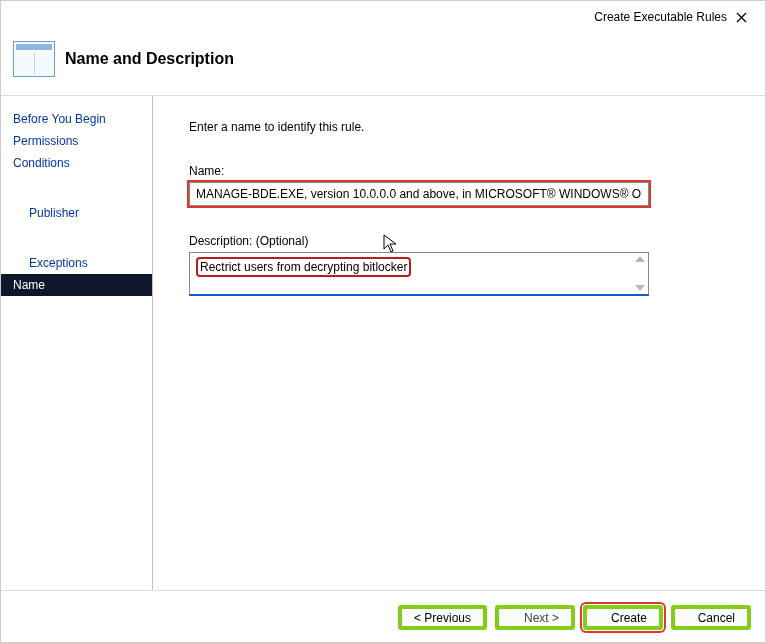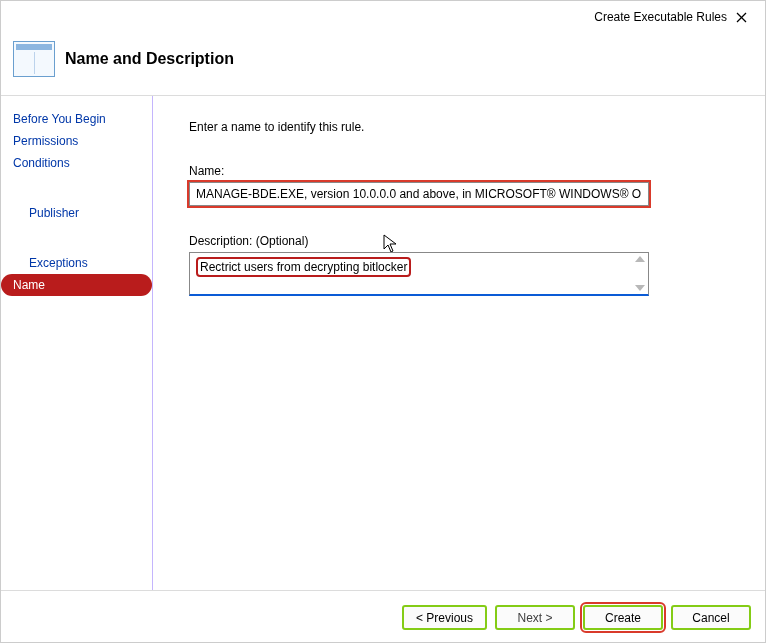--- a/index.html
+++ b/index.html
@@ -67,23 +67,22 @@
       padding-top: 12px;
     }
     .side-item {
       padding: 4px 12px;
       color: #0037a8;
       cursor: pointer;
       white-space: nowrap;
     }
     .side-item.sub { padding-left: 28px; margin-top: 28px; }
     .side-item.sel {
-      background: #b91c1c;
+      background: #0f172a;
       color: #ffffff;
-      border-radius: 11px;
     }
     .main-pane {
       flex: 1;
       padding: 24px 40px 10px 36px;
     }
     .intro { margin-bottom: 30px; }
     .field-label { margin-bottom: 4px; }
     .name-input {
       width: 460px;
       height: 24px;
@@ -147,27 +146,28 @@
       height: 54px;
       display: flex;
       justify-content: flex-end;
       align-items: center;
       gap: 8px;
       padding-right: 14px;
     }
     .btn {
       min-width: 80px;
       height: 25px;
-      border: 2px solid #84cc16;
+      border: 4px solid #84cc16;
       background: #fbfbfb;
       font-family: inherit;
       font-size: 12px;
       padding: 0 12px;
       cursor: pointer;
       border-radius: 3px;
+      text-align: right;
     }
     .btn:disabled {
       color: #404040;
       cursor: default;
     }
     .btn.highlight {
       outline: 2px solid #d93a2b;
       outline-offset: 1px;
     }
   </style>

